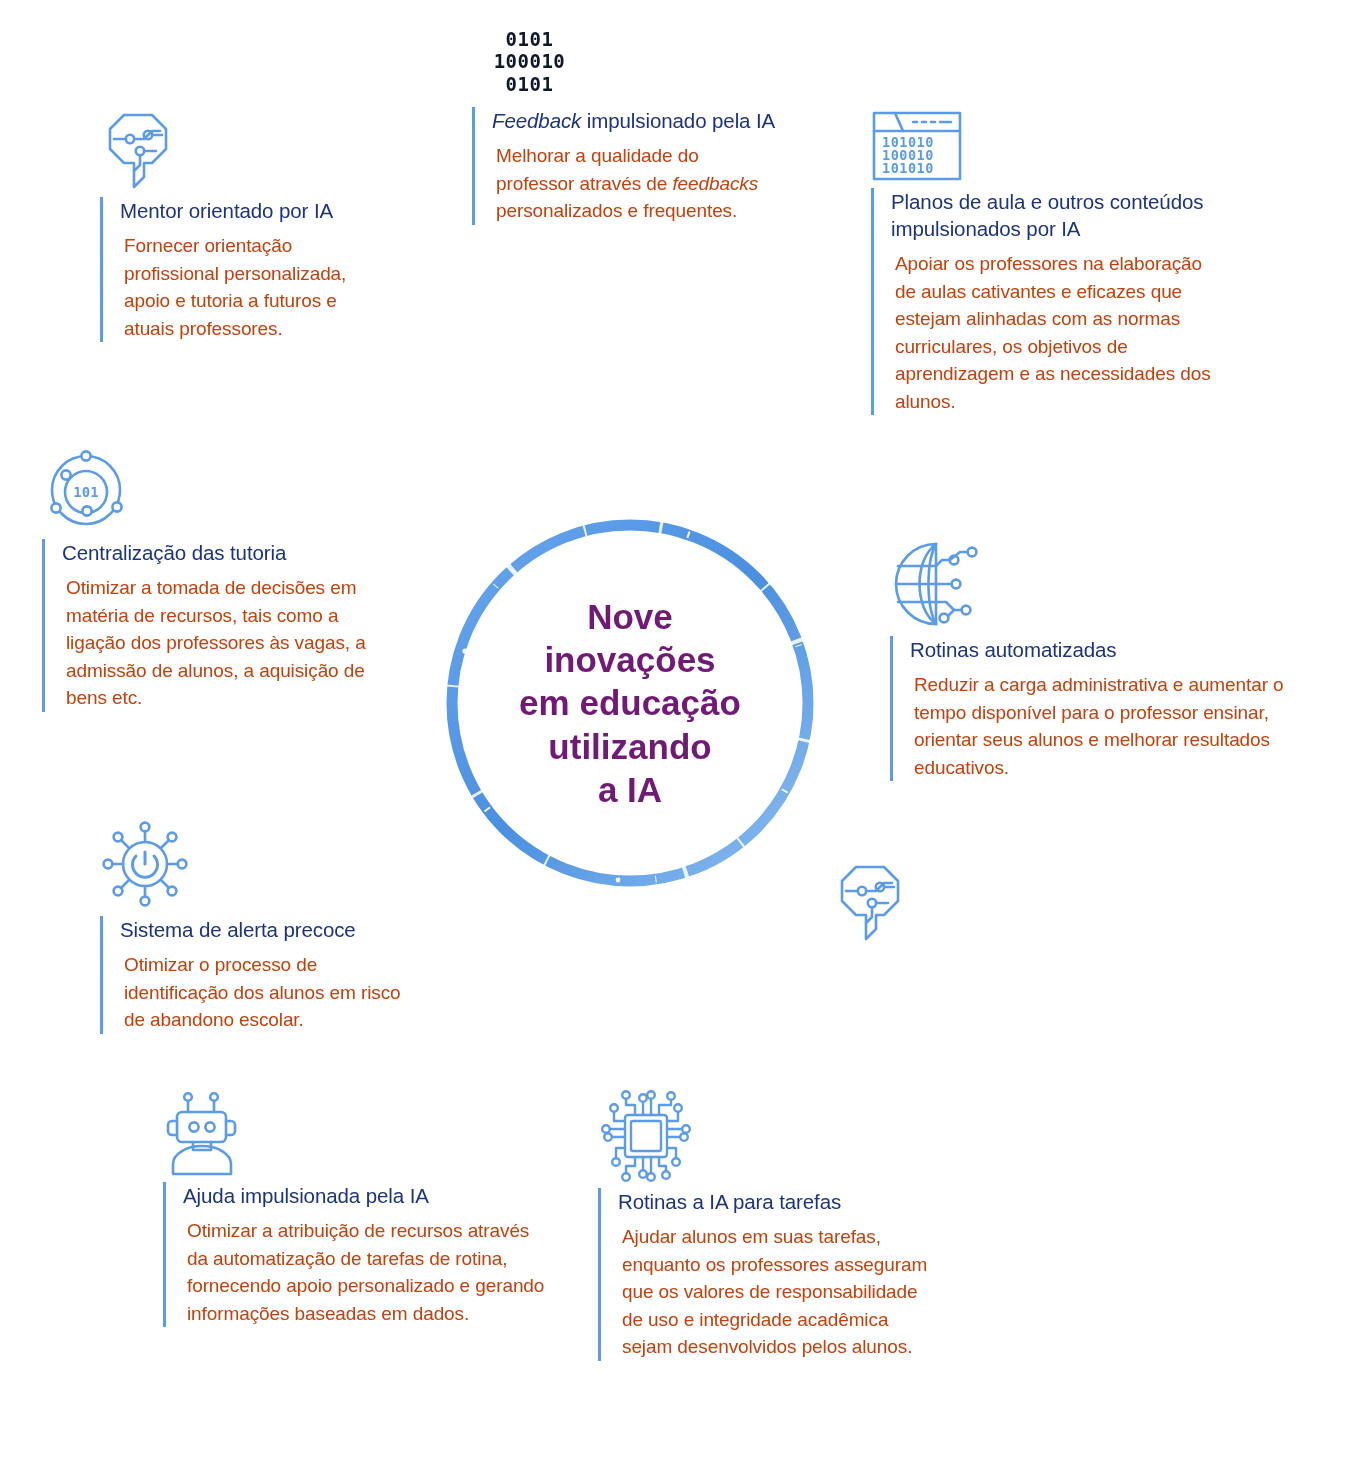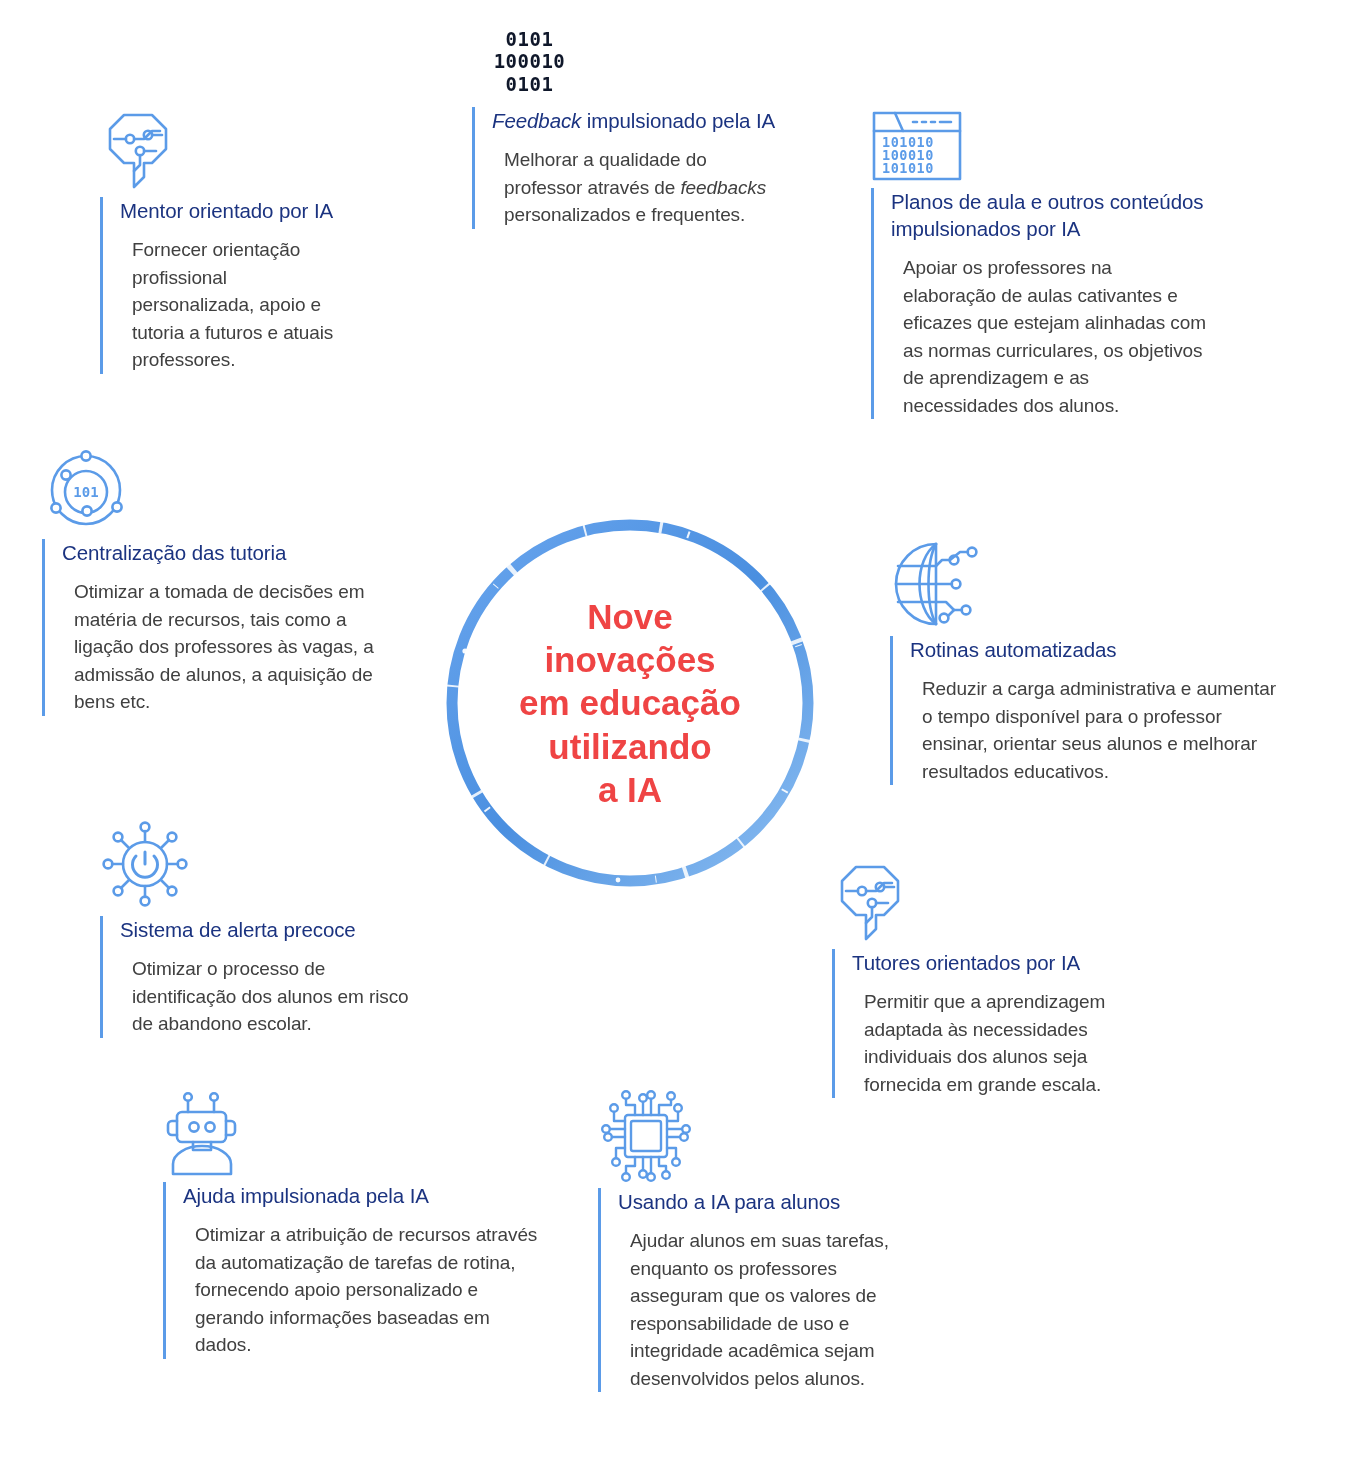--- a/index.html
+++ b/index.html
@@ -38,24 +38,24 @@
     font-weight: normal;
     font-size: 20.5px;
     line-height: 1.32;
     margin: 0 0 8px 0;
     letter-spacing: -0.1px;
   }
   .blk-title em {
     font-style: italic;
   }
   .blk-body {
-    color: #404040;
+    color: #c2410c;
     font-size: 19px;
     line-height: 1.45;
-    margin: 12px;
+    margin: 4px;
     letter-spacing: -0.1px;
   }
   .blk-body em { font-style: italic; }
 
   
   .binary-icon {
     font-family: "DejaVu Sans Mono", "Liberation Mono", monospace;
     color: #0f172a;
     font-weight: bold;
     font-size: 19px;
@@ -80,21 +80,21 @@
   #hub-text {
     position: absolute;
     left: 0;
     top: 0;
     width: 374px;
     height: 374px;
     display: flex;
     align-items: center;
     justify-content: center;
     text-align: center;
-    color: #ef4444;
+    color: #701a75;
     font-weight: bold;
     font-size: 35px;
     line-height: 1.24;
     padding: 0 44px;
     box-sizing: border-box;
     white-space: pre-line;
   }
 </style>
 </head>
 <body>
@@ -247,24 +247,20 @@
           <circle cx="30" cy="34" r="4.2"></circle>
           <path d="M34 34 L44 34 L52 26 L60 26"></path>
           <circle cx="48" cy="30" r="4.2"></circle>
           <path d="M52 30 L62 30"></path>
           <circle cx="40" cy="46" r="4.2"></circle>
           <path d="M40 50 L40 60 L34 66"></path>
           <path d="M44 46 L56 46"></path>
         </g>
       </svg>
     </span>
-    <div class="text-wrap">
-      <p class="blk-title">Tutores orientados por IA</p>
-      <p class="blk-body">Permitir que a aprendizagem adaptada às necessidades individuais dos alunos seja fornecida em grande escala.</p>
-    </div>
   </div>
 
   <div class="block" style="left:163px; top:1090px; width:390px;">
     <span class="icon-wrap">
       <svg width="78" height="86" viewBox="0 0 78 86">
         <g fill="none" stroke="#5B9BE8" stroke-width="2.6" stroke-linejoin="round" stroke-linecap="round">
           <circle cx="25" cy="7" r="3.8"></circle>
             <path d="M25 11 L25 22"></path>
           <circle cx="51" cy="7" r="3.8"></circle>
             <path d="M51 11 L51 22"></path>
@@ -323,21 +319,21 @@
           <path d="M27 39 L12 39"></path>
             <circle cx="8" cy="39" r="3.8"></circle>
           <path d="M27 47 L14 47"></path>
             <circle cx="10" cy="47" r="3.8"></circle>
           <path d="M27 58 L18 58 L18 68"></path>
             <circle cx="18" cy="72" r="3.8"></circle>
         </g>
       </svg>
     </span>
     <div class="text-wrap">
-      <p class="blk-title">Usando a IA para alunos</p>
+      <p class="blk-title">Rotinas a IA para tarefas</p>
       <p class="blk-body">Ajudar alunos em suas tarefas, enquanto os professores asseguram que os valores de responsabilidade de uso e integridade acadêmica sejam desenvolvidos pelos alunos.</p>
     </div>
   </div>
 
   <div id="center-hub">
     <svg class="ring-svg" viewBox="0 0 374 374">
       <defs>
         <linearGradient id="ringGrad" x1="0" y1="0" x2="1" y2="1">
           <stop offset="0%" stop-color="#6AA6EE"></stop>
           <stop offset="50%" stop-color="#4A8FE0"></stop>

